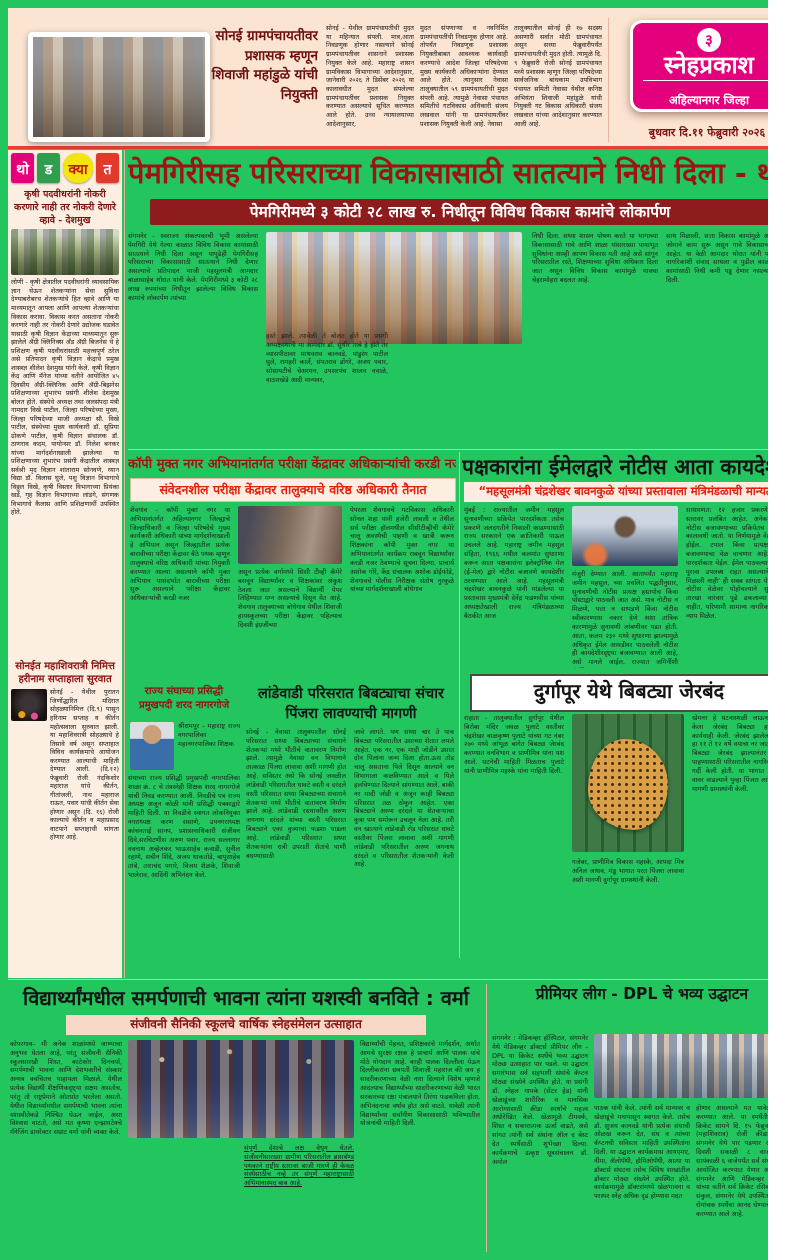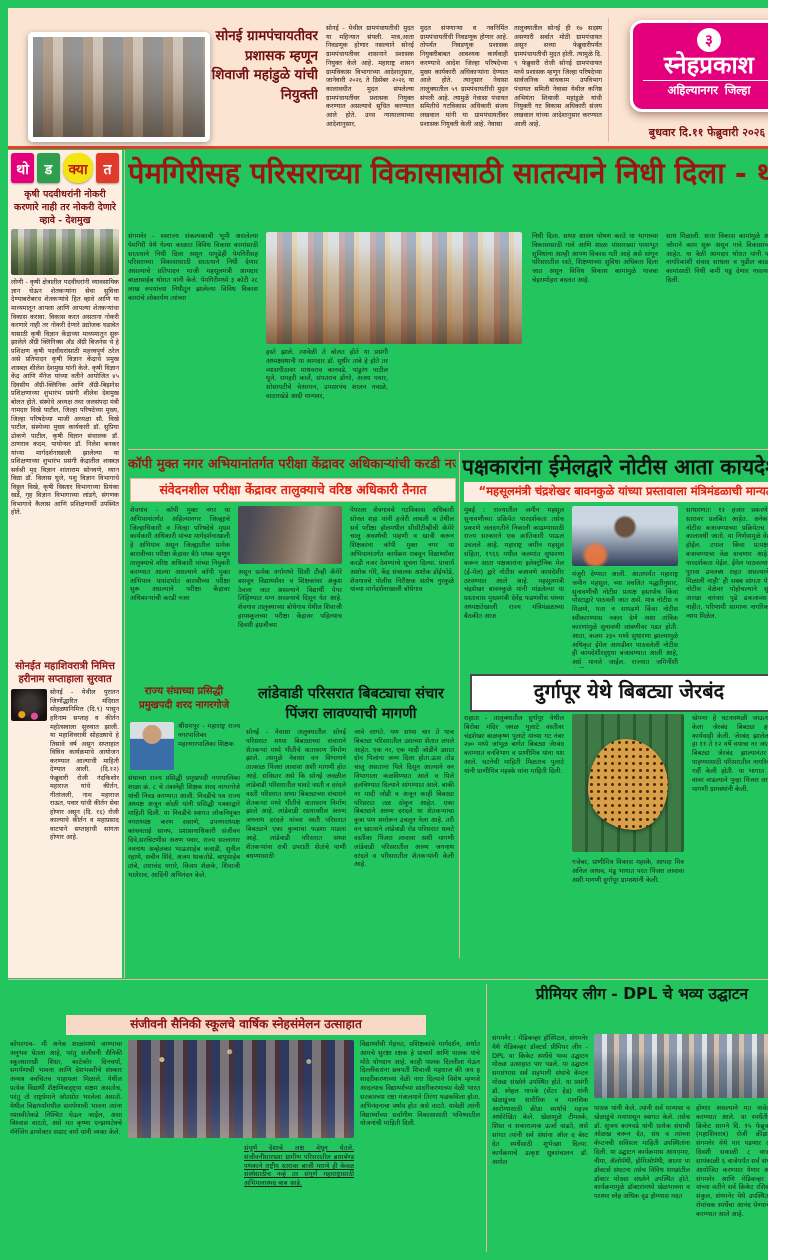--- a/index.html
+++ b/index.html
@@ -15,21 +15,21 @@
   #tl-photo{left:20px;top:24px;width:172px;height:100px;border:5px solid #fff;box-shadow:0 2px 6px rgba(0,0,0,.35);border-radius:5px;
     background:linear-gradient(#ddd3c6 18%,#c2b4a2 55%,#8d7c68),
     repeating-linear-gradient(90deg,rgba(70,90,120,.45) 0 10px,rgba(130,95,70,.4) 10px 20px,rgba(215,213,210,.45) 20px 30px,rgba(60,60,70,.4) 30px 40px);background-blend-mode:multiply;}
   #tl-headline{left:198px;top:18px;width:112px;height:120px;font-size:13.5px;line-height:1.45;font-weight:bold;color:#6d0f0f;text-align:right;overflow:hidden;}
   .tb-col{position:absolute;top:16px;width:88px;height:122px;font-size:6.4px;line-height:1.36;text-align:justify;color:#222;overflow:hidden;}
   #masthead-box{left:622px;top:12px;width:152px;height:86px;background:#e4007c;border:3px solid #ffffff;border-radius:12px;
     box-shadow:0 3px 8px rgba(90,40,20,.5);text-align:center;}
   #masthead-circle{position:absolute;left:64px;top:5px;width:24px;height:24px;background:#ffffff;border-radius:50%;
     color:#e4007c;font-weight:bold;font-size:15px;line-height:24px;text-align:center;}
   #masthead-title{margin-top:30px;color:#ffffff;font-weight:bold;font-size:24px;line-height:1.05;}
-  #masthead-sub{color:#ffffff;font-weight:bold;font-size:11.5px;border-top:1.5px solid #fff;margin:2px 10px 0;padding-top:1px;font-family:Liberation Mono, monospace;}
+  #masthead-sub{color:#ffffff;font-weight:bold;font-size:11.5px;border-top:1.5px solid #fff;margin:2px 10px 0;padding-top:11px;}
   #masthead-date{left:606px;top:116px;width:186px;text-align:center;font-size:11px;font-weight:bold;color:#7a1212;}
 
   
   #sidebar{left:8px;top:150px;width:114px;height:828px;background:#fcefe2;padding:3px;box-sizing:border-box;}
   #briefs{display:flex;gap:3px;height:30px;margin-bottom:5px;}
   .brief{flex:1;display:flex;align-items:center;justify-content:center;font-weight:bold;font-size:14px;border-radius:3px;box-shadow:0 1px 2px rgba(0,0,0,.35);}
   .brief-1{background:#e4007c;color:#fff;}
   .brief-2{background:#2f9e4e;color:#fff;}
   .brief-3{background:#f4e411;color:#c21a0e;flex:1.3;border-radius:14px;}
   .brief-4{background:#e03a2a;color:#fff;}
@@ -132,23 +132,24 @@
     <div class="sb-body" style="height:374px;margin-top:3px;">लोणी - कृषी क्षेत्रातील पदवीधरांनी व्यावसायिक ज्ञान घेऊन शेतकऱ्यांना सेवा सुविधा देण्याबरोबरच शेतकऱ्यांचे हित व्हावे आणि या माध्यमातून आपला आणि आपल्या शेतकऱ्यांचा विकास करावा. विकास करत असताना नोकरी करणारे नाही तर नोकरी देणारे उद्योजक घडावेत यासाठी कृषी विज्ञान केंद्राच्या माध्यमातून सुरू झालेले ॲग्री क्लिनिक्स अँड ॲग्री बिजनेस चे हे प्रशिक्षण कृषी पदवीधरांसाठी महत्त्वपूर्ण ठरेल असे प्रतिपादन कृषी विज्ञान केंद्राचे प्रमुख शास्त्रज्ञ शीलेश देशमुख यांनी केले. कृषी विज्ञान केंद्र आणि मॅनेज यांच्या वतीने आयोजित ४५ दिवसीय ॲग्री-क्लिनिक आणि ॲग्री-बिझनेस प्रशिक्षणाच्या शुभारंभ प्रसंगी शीलेश देशमुख बोलत होते. संस्थेचे अध्यक्ष तथा जलसंपदा मंत्री नामदार विखे पाटील, जिल्हा परिषदेच्या मुख्य, जिल्हा परिषदेच्या माजी अध्यक्षा सौ. विखे पाटील, संस्थेच्या मुख्य कार्यकारी डॉ. सुप्रिया ढोकणे पाटील, कृषी विज्ञान संचालक डॉ. ठाणराव कदम, पायोन्सर डॉ. निलेश बनकर यांच्या मार्गदर्शनाखाली झालेल्या या प्रशिक्षणाच्या शुभारंभ प्रसंगी केंद्रातील शास्त्रज्ञ सर्वश्री मृद विज्ञान शांताराम सोनवणे, ध्यान विद्या डॉ. विलास घुले, पशु विज्ञान विभागाचे विठ्ठल विखे, कृषी विस्तार विभागाच्या प्रियंका खर्डे, गृह विज्ञान विभागाच्या लांडगे, संगणक विभागाचे कैलास आणि प्रशिक्षणार्थी उपस्थित होते.</div>
     <div class="sb-head2">सोनईत महाशिवरात्री निमित्त हरीनाम सप्ताहाला सुरवात</div>
     <div style="overflow:hidden;height:252px;">
       <div id="sb-shrine"></div>
       <div class="sb-body" style="height:252px;">सोनई - येथील पुरातन जिर्णोद्धारित मंदिरात सोहळ्यानिमित्त (दि.९) पासून हरिनाम सप्ताह व कीर्तन महोत्सवाला सुरुवात झाली. या महाशिवरात्री सोहळ्याचे हे तिसावे वर्ष असून सप्ताहात विविध कार्यक्रमाचे आयोजन करण्यात आल्याची माहिती देण्यात आली. (दि.१२) फेब्रुवारी रोजी नंदकिशोर महाराज यांचे कीर्तन, गीतांजली, नाथ महाराज राऊत, पवार यांची कीर्तन सेवा होणार असून (दि. १६) रोजी काल्याचे कीर्तन व महाप्रसाद वाटपाने सप्ताहाची सांगता होणार आहे.</div>
     </div>
   </div>
   <div class="vline" style="left:124px;top:150px;height:828px;"></div>
 
   <div id="main-headline" class="abs">पेमगिरीसह परिसराच्या विकासासाठी सातत्याने निधी दिला - थोरात</div>
+  <div id="main-subbar" class="abs">पेमगिरीमध्ये ३ कोटी २८ लाख रु. निधीतून विविध विकास कामांचे लोकार्पण</div>
   <div class="col" style="left:128px;top:232px;width:130px;height:214px;">संगमनेर - स्वराज्य संकल्पकाची भूमी असलेल्या पेमगिरी येथे गेल्या काळात विविध विकास कामांसाठी सातत्याने निधी दिला असून यापुढेही पेमगिरीसह परिसराच्या विकासासाठी सातत्याने निधी देणार असल्याचे प्रतिपादन माजी महसूलमंत्री आमदार बाळासाहेब थोरात यांनी केले. पेमगिरीमध्ये ३ कोटी २८ लाख रुपयांच्या निधीतून झालेल्या विविध विकास कामांचे लोकार्पण त्यांच्या</div>
   <div id="main-photo" class="ph"></div>
-  <div class="col" style="left:266px;top:348px;width:122px;height:98px;">हस्ते झाले. त्यावेळी ते बोलत होते या प्रसंगी अध्यक्षस्थानी मा आमदार डॉ. सुधीर तांबे हे होते तर व्यासपीठावर माधवराव कानवडे, पांडुरंग पाटील घुले, रामहरी कार्ले, संपतराव डोंगरे, अजय पवार, सोसायटीचे चेअरमन, उपसरपंच शालन नवाळे, वाठारखेडे आदी मान्यवर,</div>
+  <div class="col" style="left:266px;top:332px;width:122px;height:98px;">हस्ते झाले. त्यावेळी ते बोलत होते या प्रसंगी अध्यक्षस्थानी मा आमदार डॉ. सुधीर तांबे हे होते तर व्यासपीठावर माधवराव कानवडे, पांडुरंग पाटील घुले, रामहरी कार्ले, संपतराव डोंगरे, अजय पवार, सोसायटीचे चेअरमन, उपसरपंच शालन नवाळे, वाठारखेडे आदी मान्यवर,</div>
   <div class="col" style="left:532px;top:232px;width:126px;height:214px;">निधी दिला. सध्या शासन पोषण करते या भागाच्या विकासासाठी गावे आणि शाळा यांसारख्या पायाभूत सुविधांना आम्ही आपण विकास गती आहे असे सांगून परिसरातील रस्ते, शिक्षणाच्या सुविधा अधिकार दिला जात असून विविध विकास कामांमुळे गावचा चेहरामोहरा बदलत आहे.</div>
   <div class="col" style="left:666px;top:232px;width:126px;height:214px;">साथ मिळाली. सत्ता विकास कामांमुळे अशा रीतीने जोमाने काम सुरू असून गावे विकासाच्या वाटेवर आहेत. या वेळी आमदार थोरात यांनी परिसरातील नागरिकांशी संवाद साधला व पुढील काळातही सर्व कामांसाठी निधी कमी पडू देणार नसल्याची ग्वाही दिली.</div>
 
   <div class="hline" style="left:128px;top:449px;width:664px;"></div>
   <div class="vline" style="left:459px;top:452px;height:506px;"></div>
 
   <div id="exam-headline" class="abs">कॉपी मुक्त नगर अभियानांतर्गत परीक्षा केंद्रावर अधिकाऱ्यांची करडी नजर</div>
   <div id="exam-subhead" class="abs">संवेदनशील परीक्षा केंद्रावर तालुक्याचे वरिष्ठ अधिकारी तैनात</div>
   <div class="col" style="left:130px;top:506px;width:100px;height:172px;">शेवगांव - कॉपी मुक्त नगर या अभियानांतर्गत अहिल्यानगर जिल्ह्याचे जिल्हाधिकारी व जिल्हा परिषदेचे मुख्य कार्यकारी अधिकारी यांच्या मार्गदर्शनाखाली हे अभियान असून जिल्ह्यातील प्रत्येक बारावीच्या परीक्षा केंद्रावर बैठे पथक म्हणून तालुक्याचे वरिष्ठ अधिकारी यांच्या नियुक्ती करण्यात आल्या असल्याने कॉपी मुक्त अभियान यासंदर्भात बारावीच्या परीक्षा सुरू असल्याने परीक्षा केंद्रावर अधिकाऱ्यांची करडी नजर</div>
   <div id="exam-photo" class="ph"></div>
@@ -173,20 +174,21 @@
 
   <div id="leopard-headbox" class="abs">दुर्गापूर येथे बिबट्या जेरबंद</div>
   <div class="col" style="left:464px;top:714px;width:100px;height:242px;">राहाता - तालुक्यातील दुर्गापूर येथील बिरोबा मंदिर जवळ पुलाटे वस्तीवर चंद्रशेखर बाळकृष्ण पुलाटे यांच्या गट नंबर २७० मध्ये जांभूळ बागेत बिबट्या जेरबंद करण्यात वनविभाग व प्राणीमित्र यांना यश आले. घटनेची माहिती मिळताच पुलाटे यांनी प्राणीमित्र महस्के यांना माहिती दिली.</div>
   <div id="leopard-photo" class="ph"></div>
   <div class="col" style="left:572px;top:858px;width:112px;height:98px;">गजेबर, प्राणीमित्र विकास महस्के, आपदा मित्र अनिल जाधव, मंडू भागात परत पिंजरा लावावा अशी मागणी दुर्गापूर ग्रामस्थांनी केली.</div>
   <div class="col" style="left:692px;top:714px;width:100px;height:242px;">खेमनर हे घटनास्थळी जाऊन पंचनामा केला जेरबंद बिबट्या हलविण्याची कार्यवाही केली. जेरबंद झालेला बिबट्या हा ११ ते १२ वर्षे वयाचा नर जातीचा आहे. बिबट्या जेरबंद झाल्यानंतर बिबट्या पाहण्यासाठी परिसरातील नागरिकांनी मोठी गर्दी केली होती. या भागात बिबट्याचा वावर वाढल्याने पुन्हा पिंजरा लावावा अशी मागणी ग्रामस्थांनी केली.</div>
 
   <div class="hline" style="left:8px;top:979px;width:784px;"></div>
   <div class="vline" style="left:486px;top:984px;height:268px;"></div>
 
+  <div id="school-headline" class="abs">विद्यार्थ्यांमधील समर्पणाची भावना त्यांना यशस्वी बनविते : वर्मा</div>
   <div id="school-subhead" class="abs">संजीवनी सैनिकी स्कूलचे वार्षिक स्नेहसंमेलन उत्साहात</div>
   <div class="col" style="left:10px;top:1040px;width:112px;height:212px;">कोपरगाव– मी अनेक शाळांमध्ये जाण्याचा अनुभव घेतला आहे, परंतु संजीवनी सैनिकी स्कूलसारखी शिस्त, काटेकोर दिनचर्या, समर्पणाची भावना आणि देशभक्तीचे संस्कार अन्यत्र क्वचितच पाहायला मिळाले. येथील प्रत्येक विद्यार्थी शैक्षणिकदृष्ट्या सक्षम असतोच, परंतु तो राष्ट्रप्रेमाने ओतप्रोत भरलेला असतो. येथील विद्यार्थ्यांमधील समर्पणाची भावना त्यांना यशस्वीतेकडे निश्चित घेऊन जाईल, असा विश्वास वाटतो, असे मत कृष्णा एन्झायटेक्चे मॅनेजिंग डायरेक्टर सम्राट वर्मा यांनी व्यक्त केले.</div>
   <div id="school-photo" class="ph"></div>
   <div class="col" style="left:244px;top:1144px;width:110px;height:108px;text-decoration:underline;">संपूर्ण देशाचे लक्ष वेधून घेतले. संजीवनीसारख्या ग्रामीण परिसरातील ब्रासबॅण्ड पथकाने राष्ट्रीय स्तरावर बाजी मारणे ही केवळ संस्थेसाठीच नव्हे तर संपूर्ण महाराष्ट्रासाठी अभिमानास्पद बाब आहे.</div>
   <div class="col" style="left:360px;top:1040px;width:120px;height:212px;">विद्यार्थ्यांची मेहनत, प्रशिक्षकांचे मार्गदर्शन, अर्थात आमचे सुरक्षा रक्षक हे प्राचार्य आणि पालक यांचे मोठे योगदान आहे. काही पालक दिल्लीला येऊन दिल्लीकरांना छत्रपती शिवाजी महाराज की जय ह सादरीकरणाच्या वेळी नारा दिल्याने विशेष म्हणजे आदल्याच विद्यार्थ्यांच्या सादरीकरणाच्या वेळी भारत सरकारच्या रक्षा मंत्रालयाने तिरंगा फडकविला होता. अभिनंदनाचा वर्षाव होत असे वाटते. यावेळी त्यांनी विद्यार्थ्यांच्या सर्वांगीण विकासासाठी भविष्यातील योजनांची माहिती दिली.</div>
 
   <div id="dpl-headline" class="abs">
     <div>प्रीमियर लीग - DPL चे भव्य उद्घाटन</div>
   </div>
   <div class="col" style="left:492px;top:1034px;width:96px;height:218px;">संगमनेर : मेडिकव्हर हॉस्पिटल, संगमनेर येथे मेडिकव्हर डॉक्टर्स प्रीमियर लीग - DPL या क्रिकेट स्पर्धेचे भव्य उद्घाटन मोठ्या उत्साहात पार पडले. या उद्घाटन समारंभास सर्व सहभागी संघांचे कॅप्टन मोठ्या संख्येने उपस्थित होते. या प्रसंगी डॉ. स्नेहल गायके (सेंटर हेड) यांनी खेळाडूंच्या शारीरिक व मानसिक आरोग्यासाठी क्रीडा स्पर्धांचे महत्त्व अधोरेखित केले. खेळामुळे टीमवर्क, शिस्त व सकारात्मक ऊर्जा वाढते, असे सांगत त्यांनी सर्व संघांना ऑल द बेस्ट देत स्पर्धेसाठी शुभेच्छा दिल्या. कार्यक्रमाचे उत्कृष्ट सूत्रसंचालन डॉ. अमोल</div>

